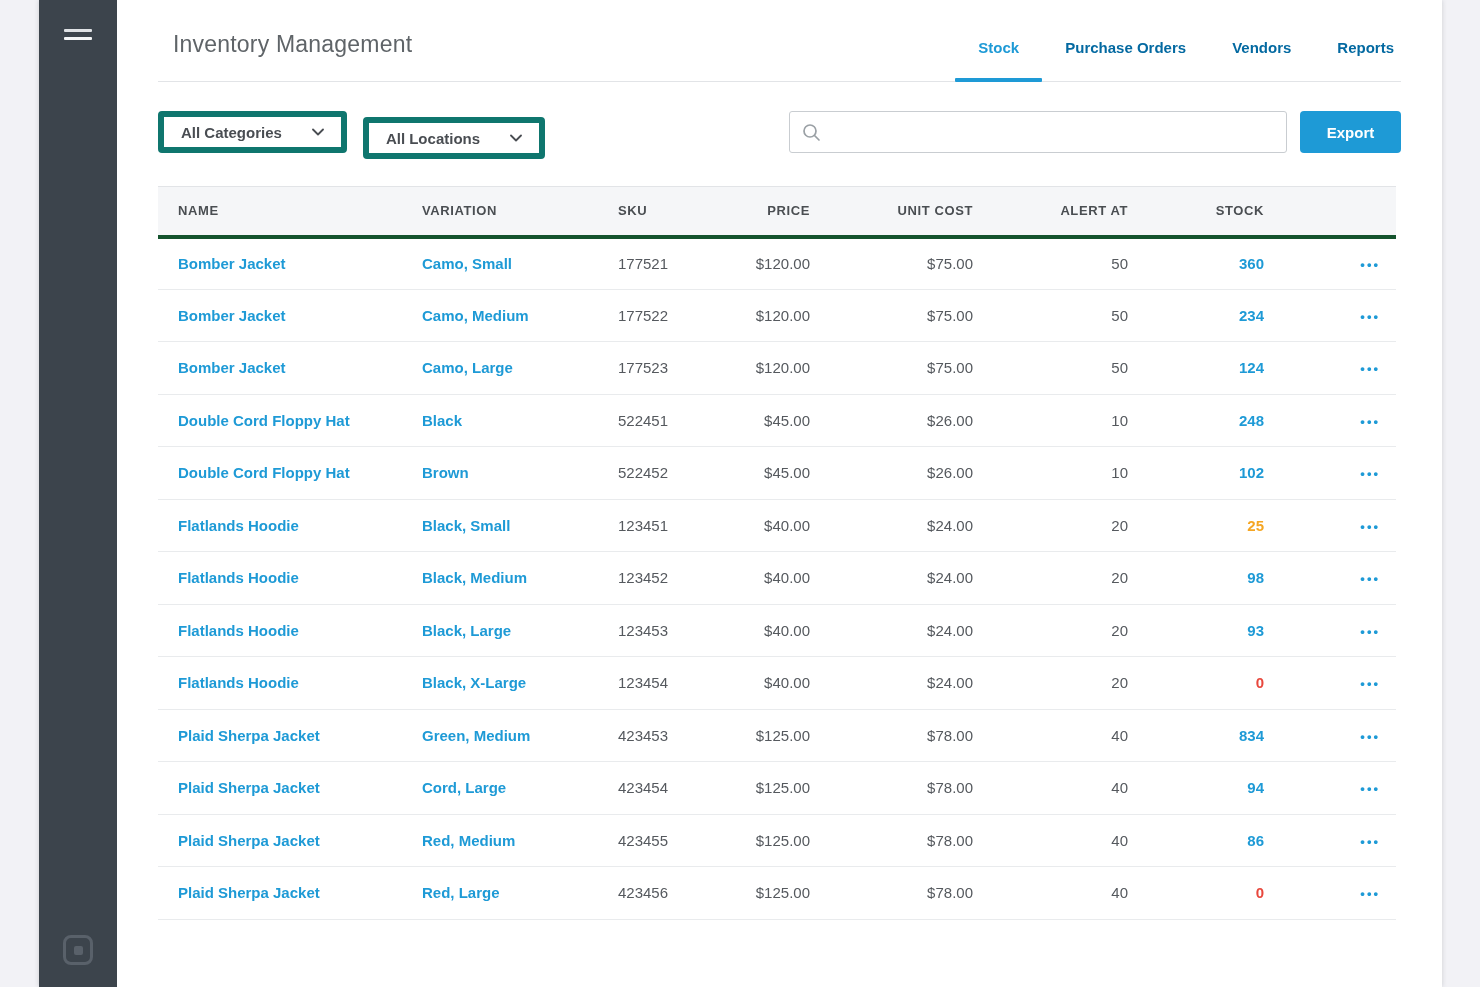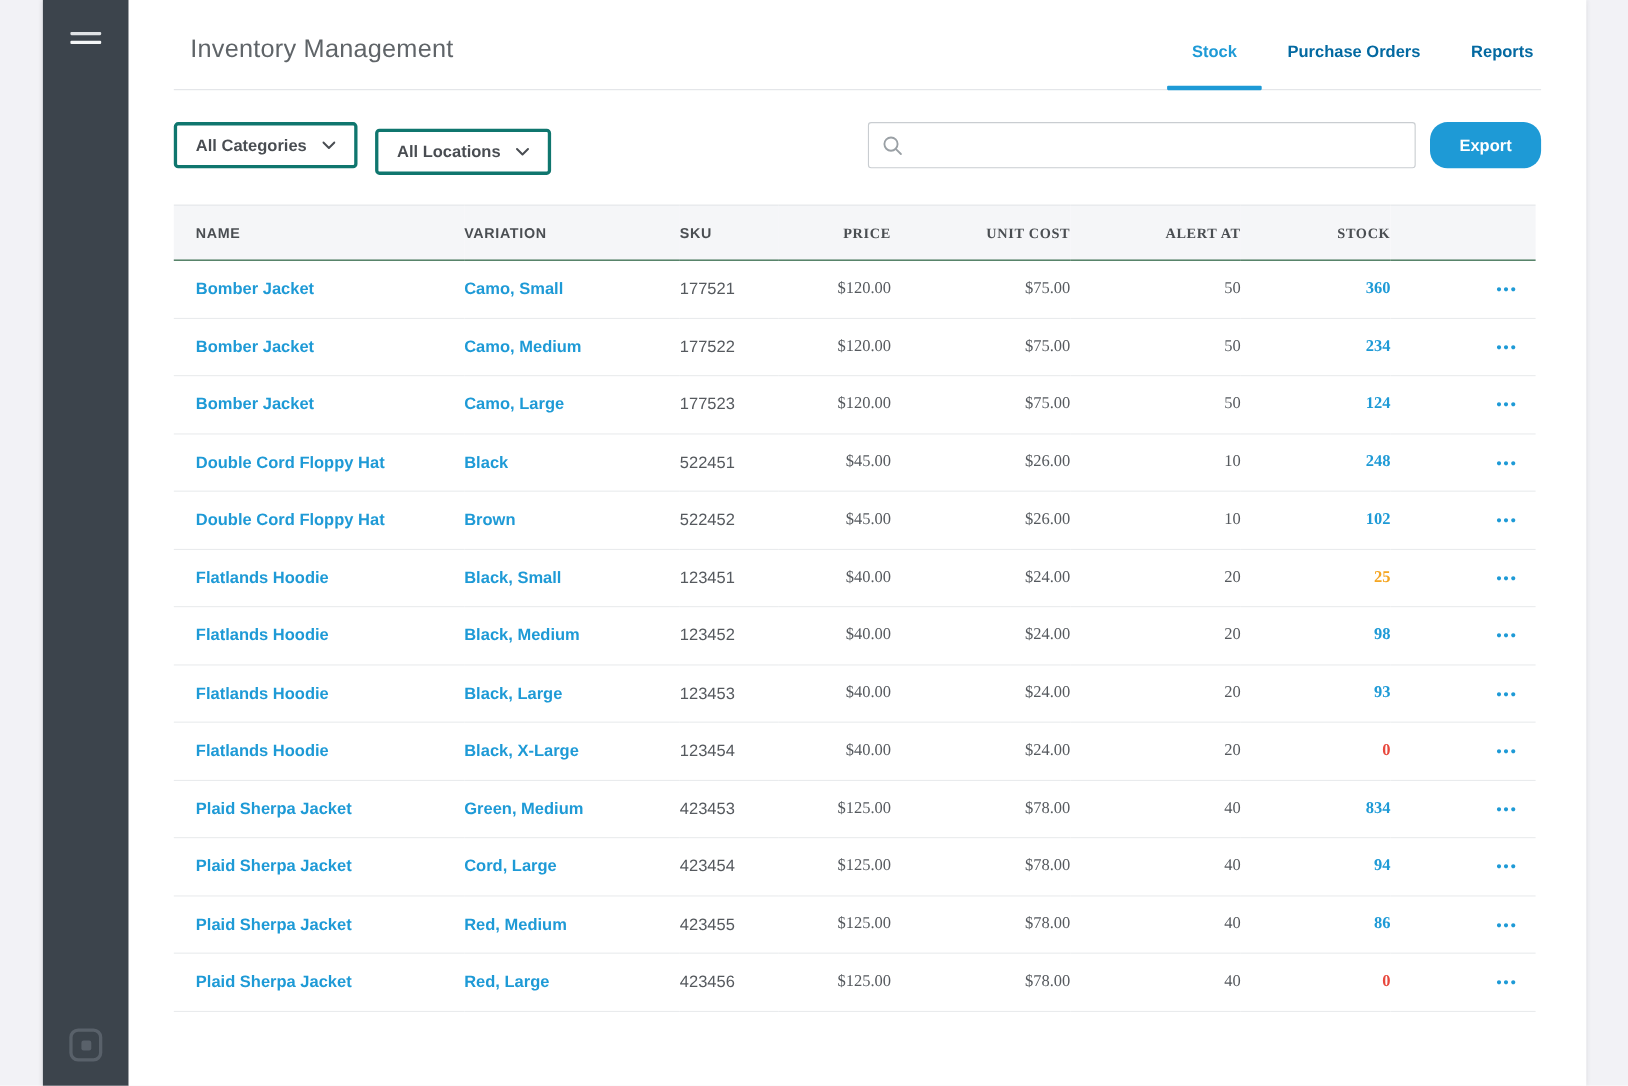--- a/index.html
+++ b/index.html
@@ -46,52 +46,52 @@
     padding-top:14px;
   }
   .tab.active { color:var(--accent,#1e9ad6); }
   .tab.active::after {
     content:""; position:absolute; left:0; right:0; bottom:-1px; height:4px;
     background:var(--accent,#1e9ad6); border-radius:1px;
   }
   
   .toolbar { margin-top:29px; display:flex; align-items:center; height:42px; }
   .select {
-    height:42px; background:#fff; border:3px solid #0f766e; border-radius:4px;
-    display:flex; align-items:center; gap:14px; padding:0 17px;
+    height:42px; background:#fff; border:6px solid #0f766e; border-radius:4px;
+    display:flex; align-items:center; gap:30px; padding:0 17px;
     font-size:15px; font-weight:bold; color:#494d52; cursor:pointer;
     font-family:inherit;
   }
   .select + .select { margin-left:16px;margin-top:12px; }
   .select svg { flex:0 0 auto; }
   .tool-spacer { flex:1; }
   .search {
     width:498px; height:42px; border:1px solid #c9cdd1; border-radius:3px;
     display:flex; align-items:center; background:#fff; padding:0 12px;
   }
   .search svg { flex:0 0 auto; }
   .search input {
     border:none; outline:none; flex:1; height:100%; margin-left:10px;
     font-size:15px; color:#494d52; font-family:inherit; background:transparent;
   }
   .export {
-    margin-left:13px; width:101px; height:42px; border:none; border-radius:16px;
+    margin-left:13px; width:101px; height:42px; border:none; border-radius:4px;
     background:var(--accent,#1e9ad6); color:#fff; font-size:15px; font-weight:bold;
     cursor:pointer; font-family:inherit;
   }
   
   table { margin-top:33px; width:1238px; border-collapse:collapse; table-layout:fixed; }
   thead th {
-    background:#f5f6f8; border-top:1px solid #e2e4e7; border-bottom:1px solid #14532d;
+    background:#f5f6f8; border-top:1px solid #e2e4e7; border-bottom:4px solid #14532d;
     height:50px; font-size:13px; font-weight:bold; color:#4a4e52;
     letter-spacing:.6px; text-align:left;
   }
   tbody td { height:52.5px; border-bottom:1px solid #e9ebed; font-size:15px; color:#55595e; }
   .pad-l { padding-left:20px; }
-  .num { text-align:right;font-family:Liberation Serif, serif; }
+  .num { text-align:right; }
   td.c-name span, td.c-var span { color:var(--accent,#1e9ad6); font-weight:bold; cursor:pointer; }
   td.c-stock span { font-weight:bold; cursor:pointer; }
   td.c-stock span.ok   { color:var(--accent,#1e9ad6);margin-left:21px; }
   td.c-stock span.low  { color:var(--warning,#f5a623); }
   td.c-stock span.out  { color:var(--danger,#e8483d); }
   td.c-actions { text-align:right; padding-right:16px; }
   .dots {
     color:var(--accent,#1e9ad6); font-size:13px; font-weight:bold;
     letter-spacing:2px; cursor:pointer; user-select:none;
   }
@@ -111,20 +111,21 @@
     </div>
   </aside>
 
   <main class="content">
 
     <header class="topbar">
       <h1>Inventory Management</h1>
       <nav class="tabs">
         <div class="tab active">Stock</div>
         <div class="tab">Purchase Orders</div>
+        <div class="tab">Vendors</div>
         <div class="tab">Reports</div>
       </nav>
     </header>
 
     <div class="toolbar">
       <button class="select">
         <span>All Categories</span>
         <svg width="12" height="8" viewBox="0 0 12 8">
             <path d="M1 1.5 L6 6.5 L11 1.5" fill="none" stroke="#494d52" stroke-width="1.8" stroke-linecap="round" stroke-linejoin="round"></path>
           </svg>

